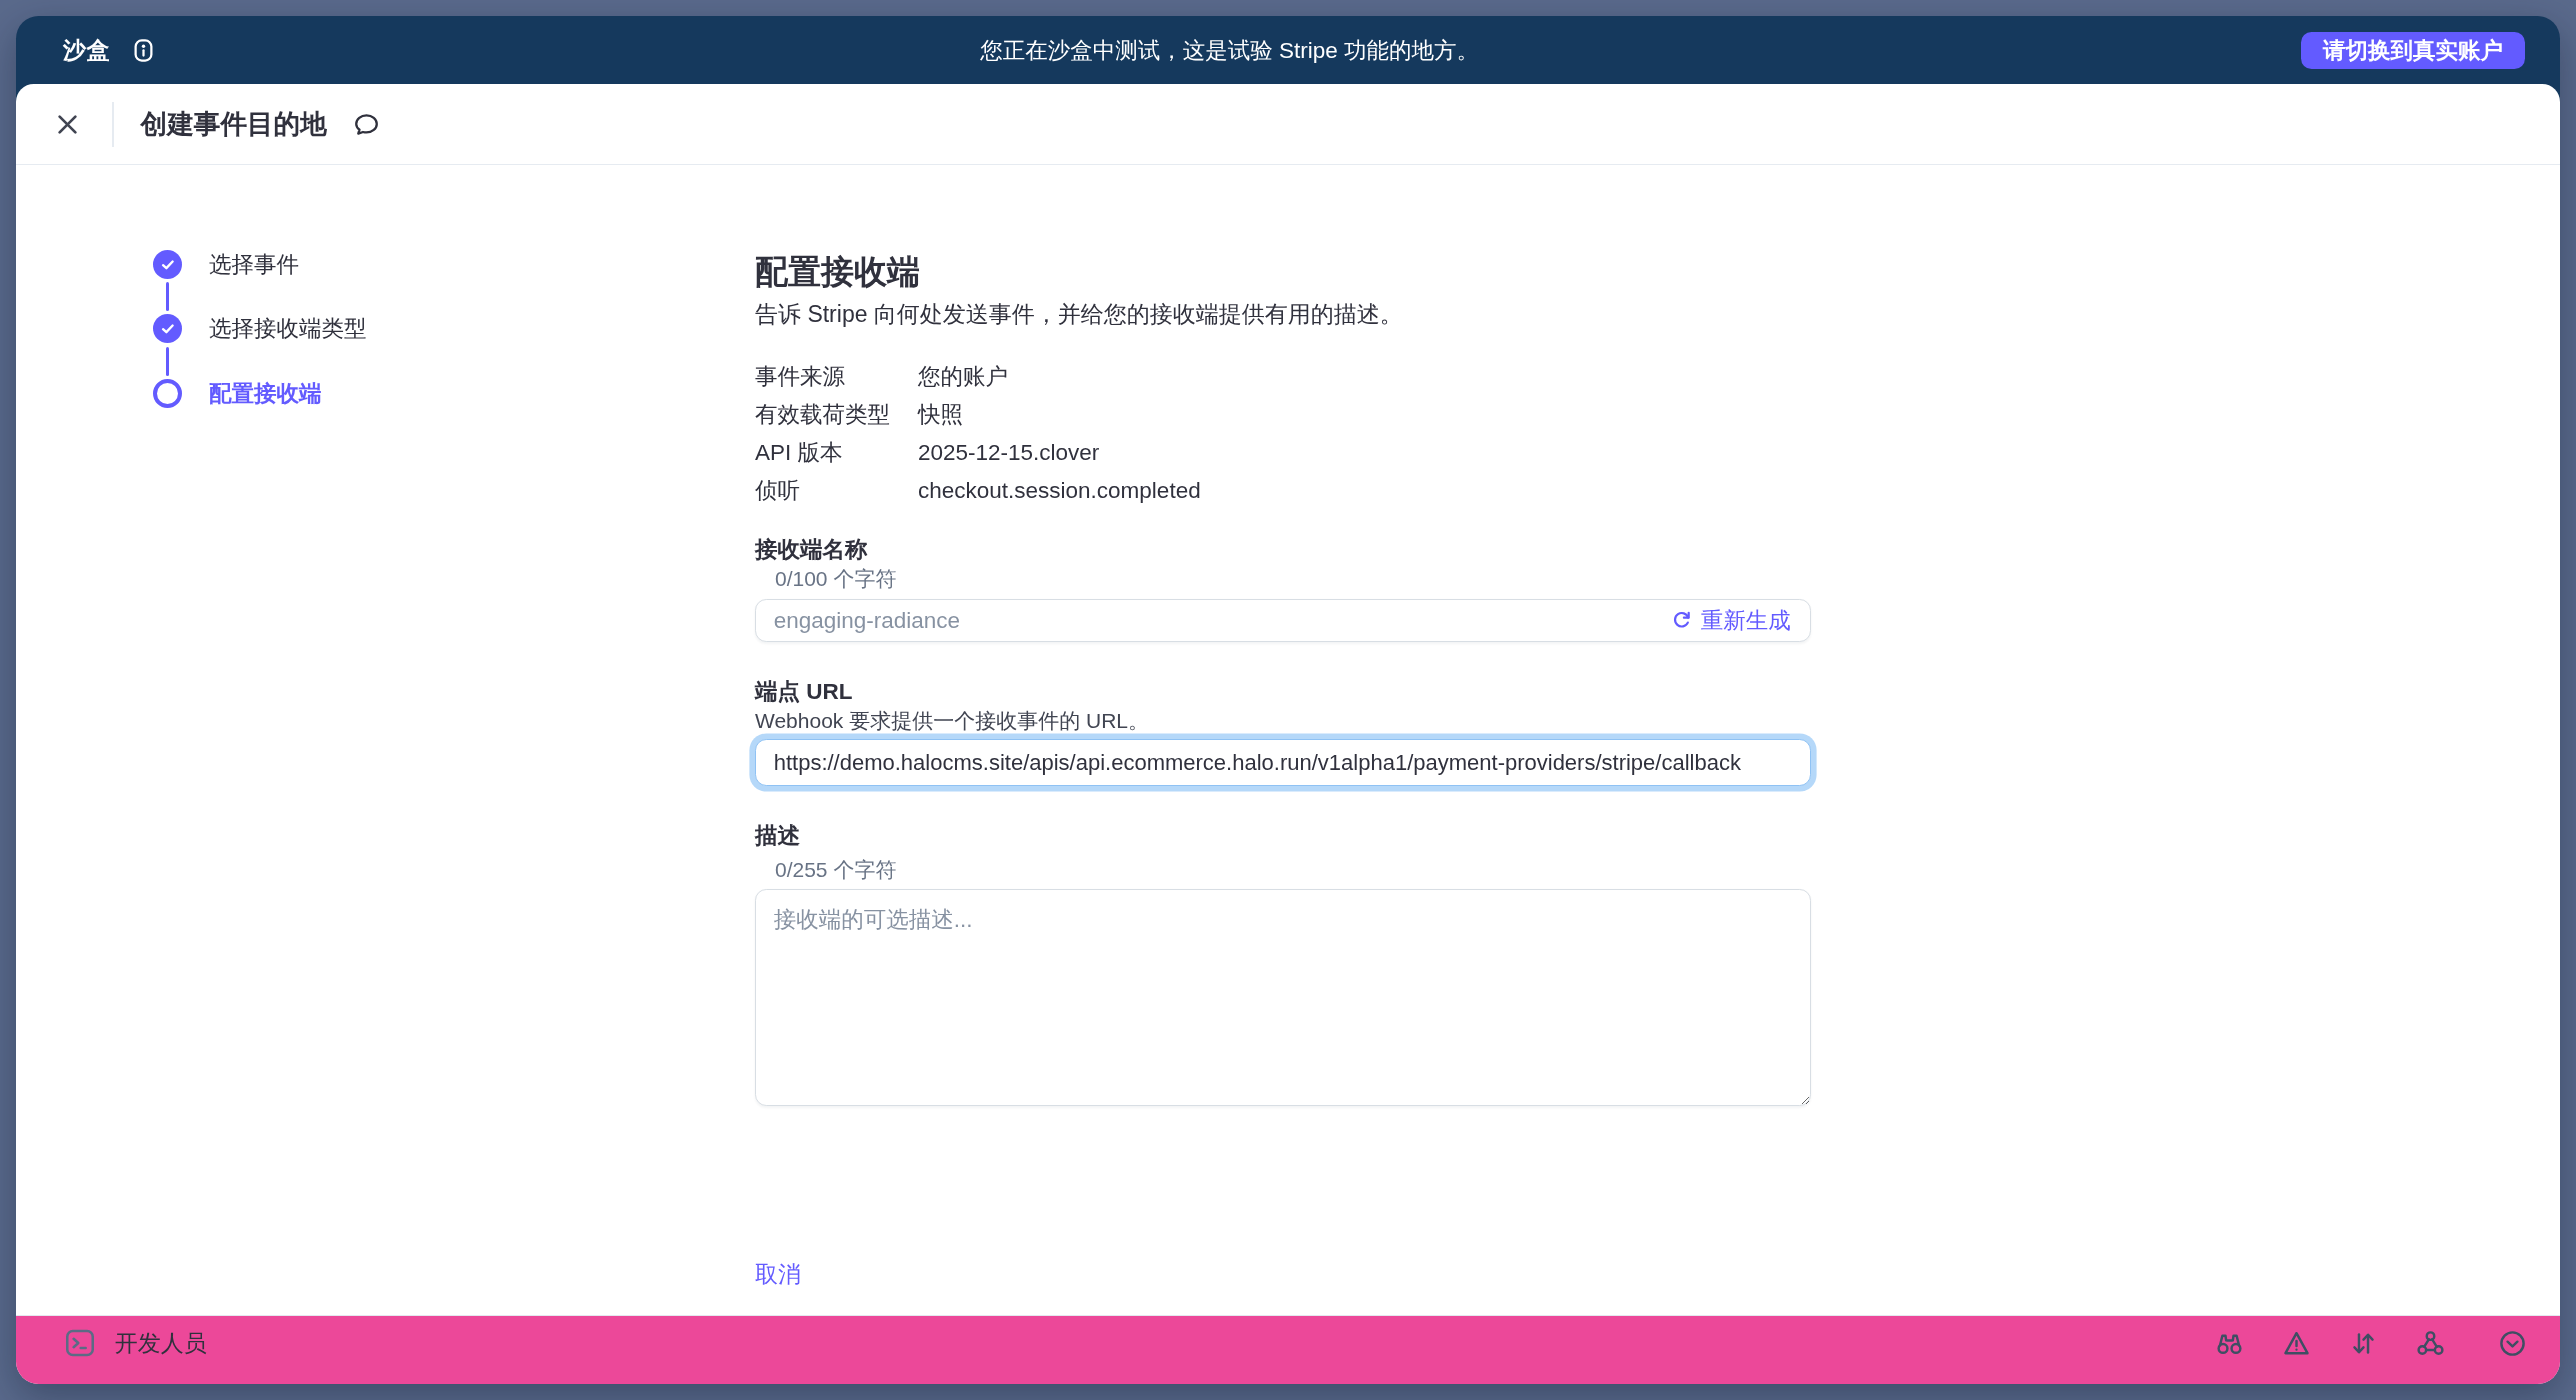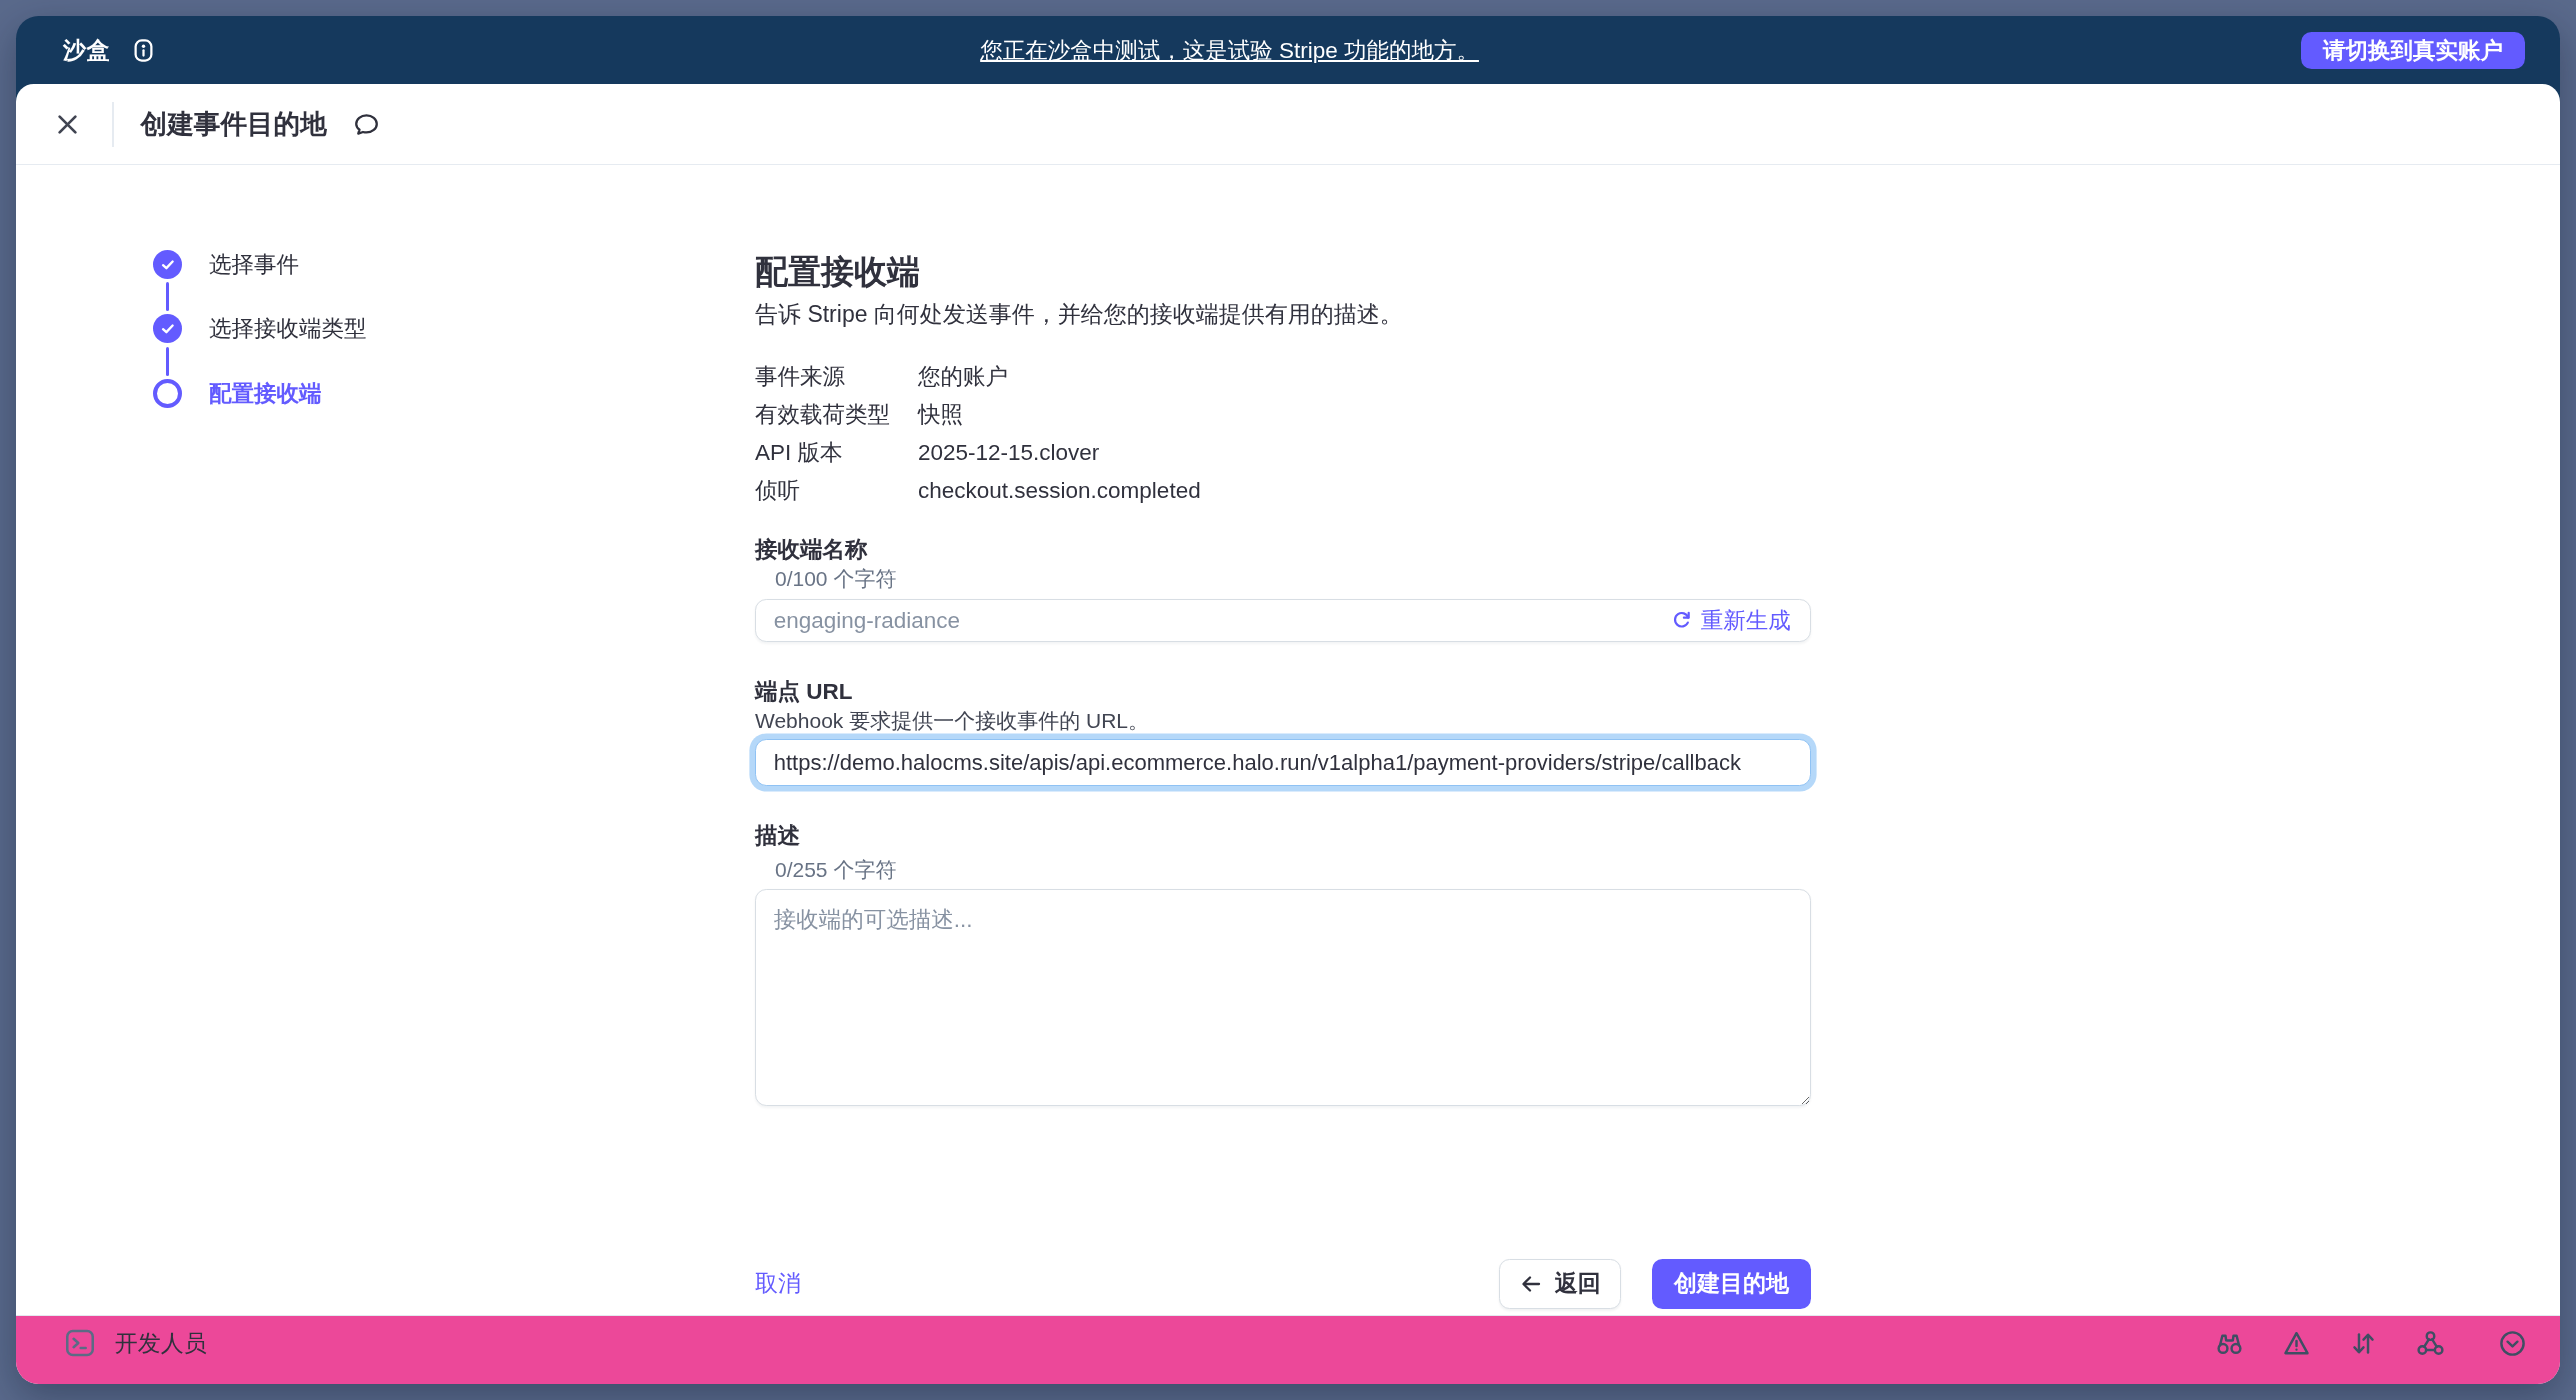--- a/index.html
+++ b/index.html
@@ -20,21 +20,21 @@
   
   .banner {
     height:68px; flex:0 0 68px;
     display:flex; align-items:center;
     padding:0 35px 0 47px;
     color:#fff;
   }
   .banner-left { display:flex; align-items:center; gap:19.3px; }
   .banner-label { font-size:23px; font-weight:700; letter-spacing:0.4px; }
   .icon-btn { background:none; border:none; cursor:pointer; display:flex; align-items:center; justify-content:center; color:inherit; padding:0; }
-  .banner-msg { flex:1; text-align:center; font-size:22.5px; font-weight:400;text-decoration:underline; }
+  .banner-msg { flex:1; text-align:center; font-size:22.5px; font-weight:400; }
   .switch-btn {
     background:#635bff; color:#fff; border:none; cursor:pointer;
     font-family:inherit; font-size:22.5px; font-weight:600;
     padding:3px 22px; border-radius:10.5px;
   }
   
   .panel {
     flex:1; min-height:0;
     background:#fff; border-radius:17.7px 17.7px 0 0;
     display:flex; flex-direction:column;
@@ -231,30 +231,20 @@
         <div class="field-label mt34">端点 URL</div>
         <div class="helper">Webhook 要求提供一个接收事件的 URL。</div>
         <input class="url-input" type="text" value="https://demo.halocms.site/apis/api.ecommerce.halo.run/v1alpha1/payment-providers/stripe/callback" style="">
 
         <div class="field-label mt34">描述</div>
         <div class="field-counter" style="margin-top:4.8px;">0/255 个字符</div>
         <textarea class="desc-area" placeholder="接收端的可选描述..." style=""></textarea>
 
         <div class="actions">
           <button class="cancel-link">取消</button>
-          <div class="actions-right">
-            <button class="back-btn">
-              <svg width="24" height="24" viewBox="0 0 24 24" fill="none" stroke="currentColor" stroke-width="2.3" stroke-linecap="round" stroke-linejoin="round">
-                <line x1="20" y1="12" x2="5" y2="12"></line>
-                  <polyline points="11,5.5 4.5,12 11,18.5"></polyline>
-              </svg>
-              <span>返回</span>
-            </button>
-            <button class="create-btn">创建目的地</button>
-          </div>
         </div>
       </div>
     </div>
 
     <div class="footer">
       <button class="dev-toggle">
         <svg width="34" height="34" viewBox="0 0 24 24" fill="none" stroke="#5b6b85" stroke-width="1.8" stroke-linecap="round" stroke-linejoin="round">
           <rect x="3" y="3.5" width="18" height="17" rx="4"></rect>
           <polyline points="7.5,9 10.8,12 7.5,15"></polyline>
           <line x1="12.5" y1="15.5" x2="16" y2="15.5"></line>

